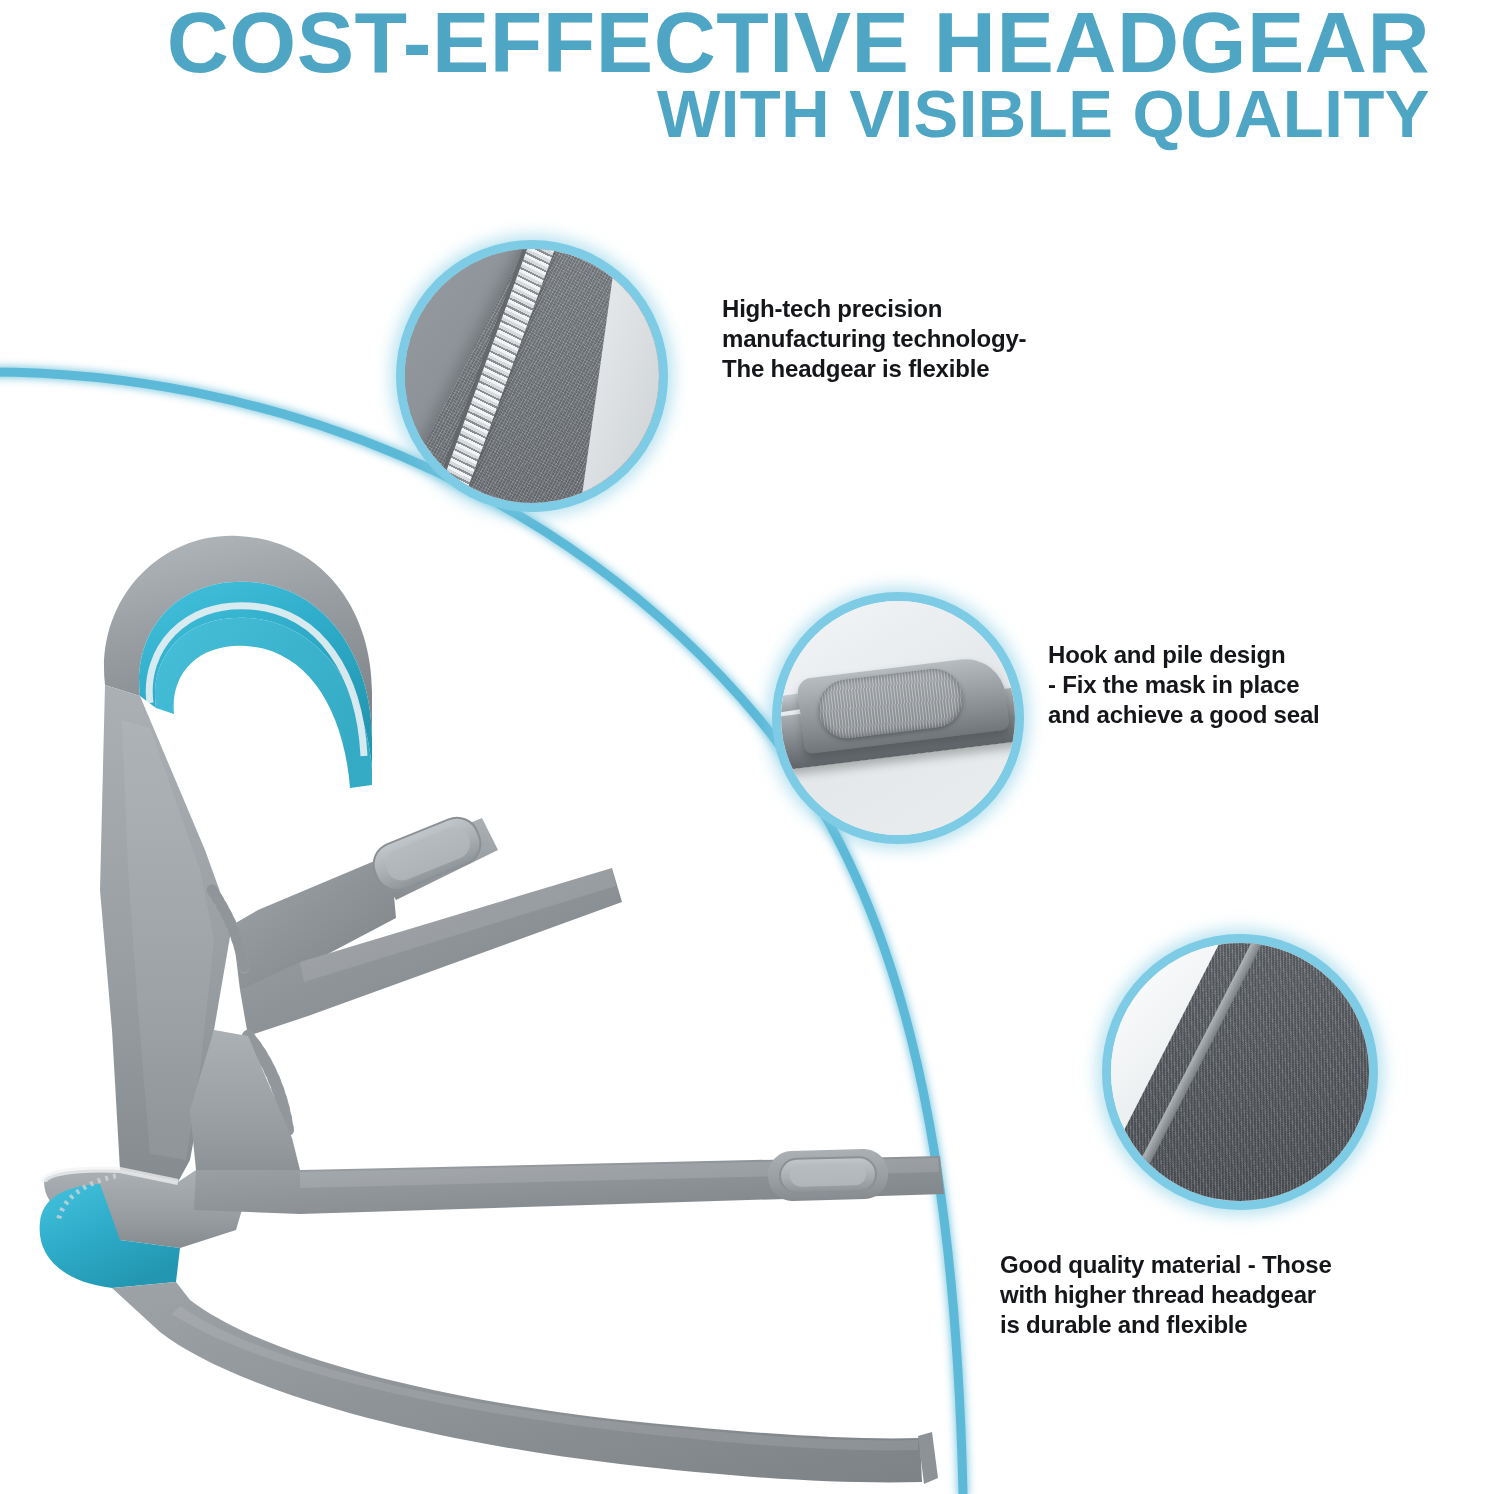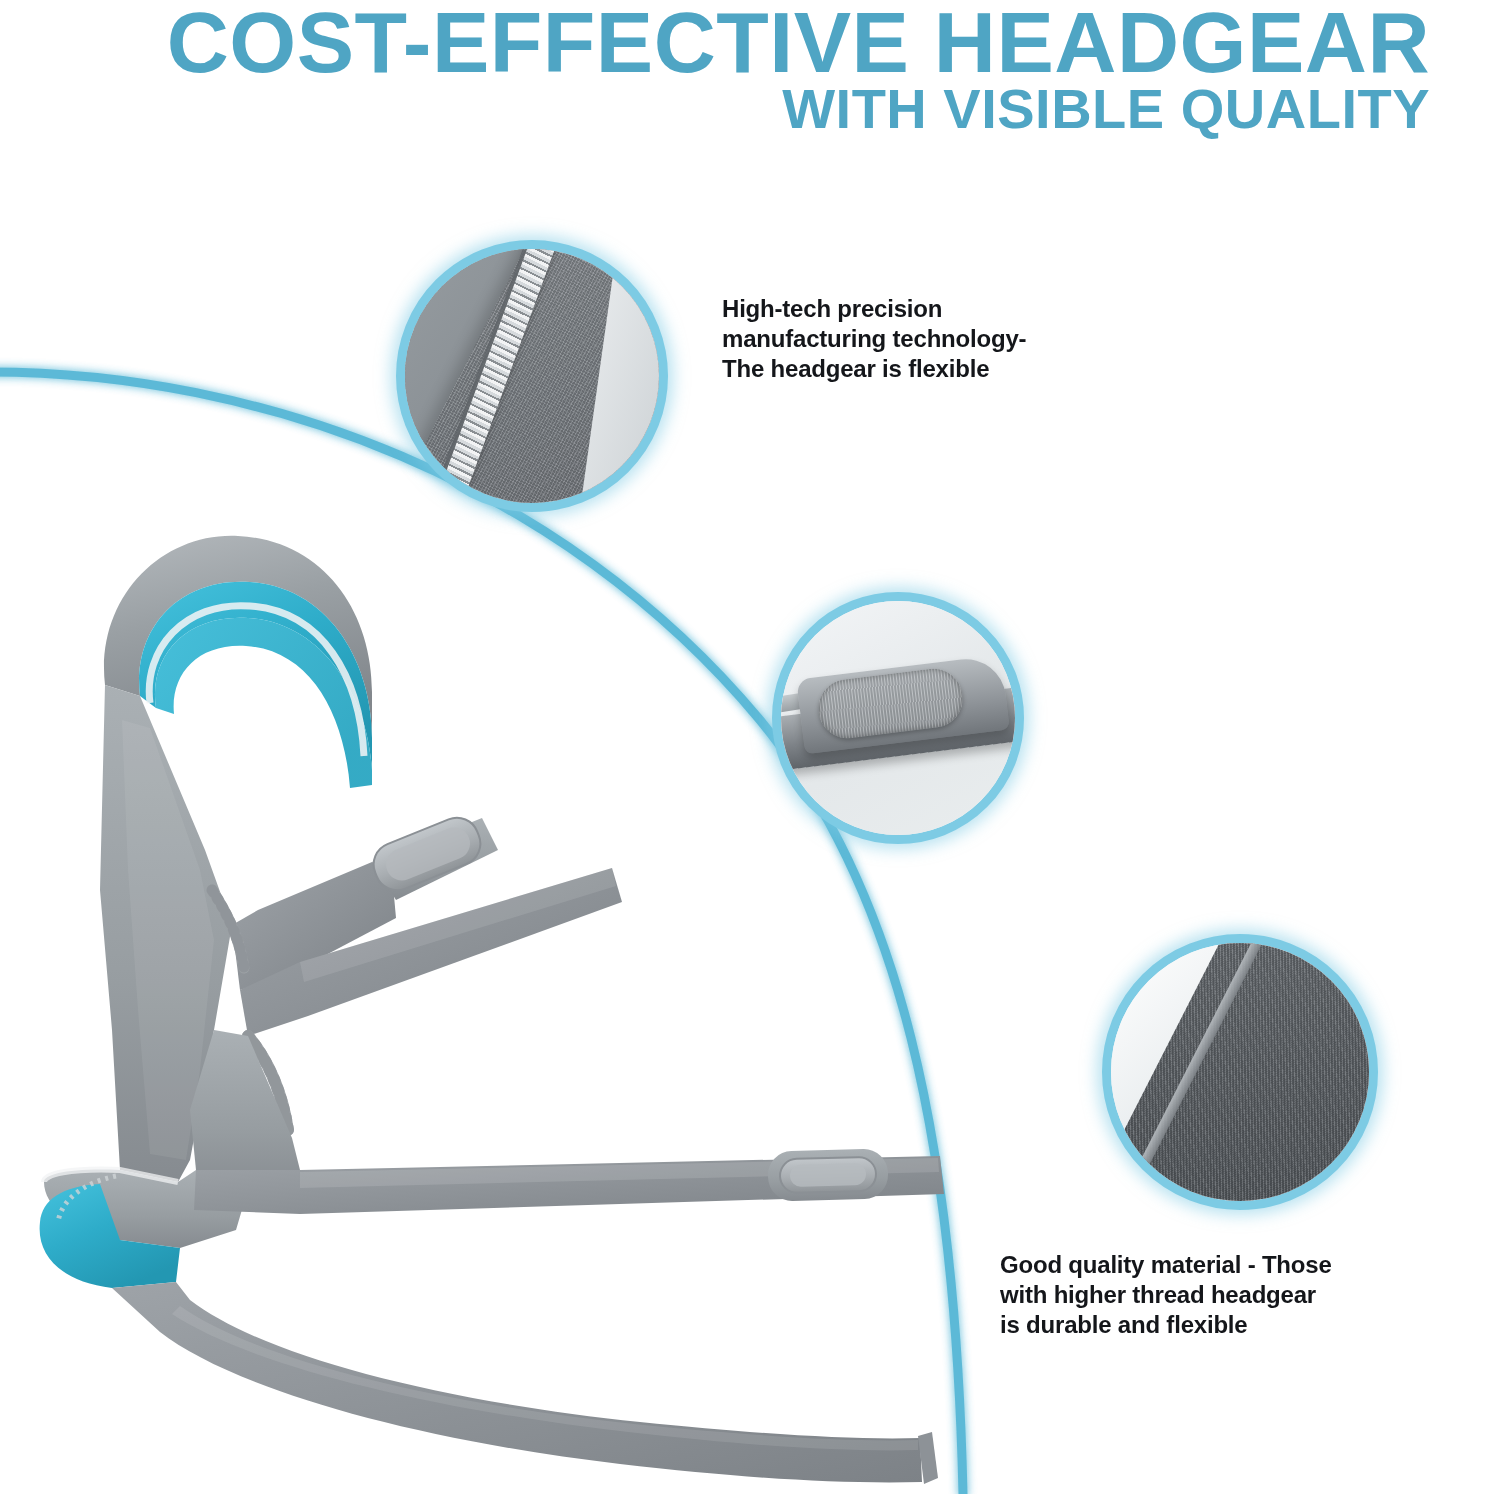--- a/index.html
+++ b/index.html
@@ -27,21 +27,21 @@
   }
   .title-line {
     display: block;
     font-family: "Liberation Sans", sans-serif;
     font-weight: bold;
     font-size: 86px;
     letter-spacing: 0.5px;
     color: #4FA5C4;
     white-space: nowrap;
   }
-  .title-line.l2 { font-size: 56px; }
+  .title-line.l2 { font-size: 67px; }
 
   
   .swoosh {
     position: absolute;
     left: 0;
     top: 0;
     width: 1494px;
     height: 1494px;
     pointer-events: none;
   }
@@ -359,20 +359,25 @@
       <div class="edge-c"></div>
     </div>
   </div>
 
   <div class="callout" id="callout-1">
     <div>High-tech precision</div>
     <div>manufacturing technology-</div>
     <div>The headgear is flexible</div>
   </div>
 
+  <div class="callout" id="callout-2">
+    <div>Hook and pile design</div>
+    <div>- Fix the mask in place</div>
+    <div>and achieve a good seal</div>
+  </div>
 
   <div class="callout" id="callout-3">
     <div>Good quality material - Those</div>
     <div>with higher thread headgear</div>
     <div>is durable and flexible</div>
   </div>
 
 </div>
 
 </body></html>

